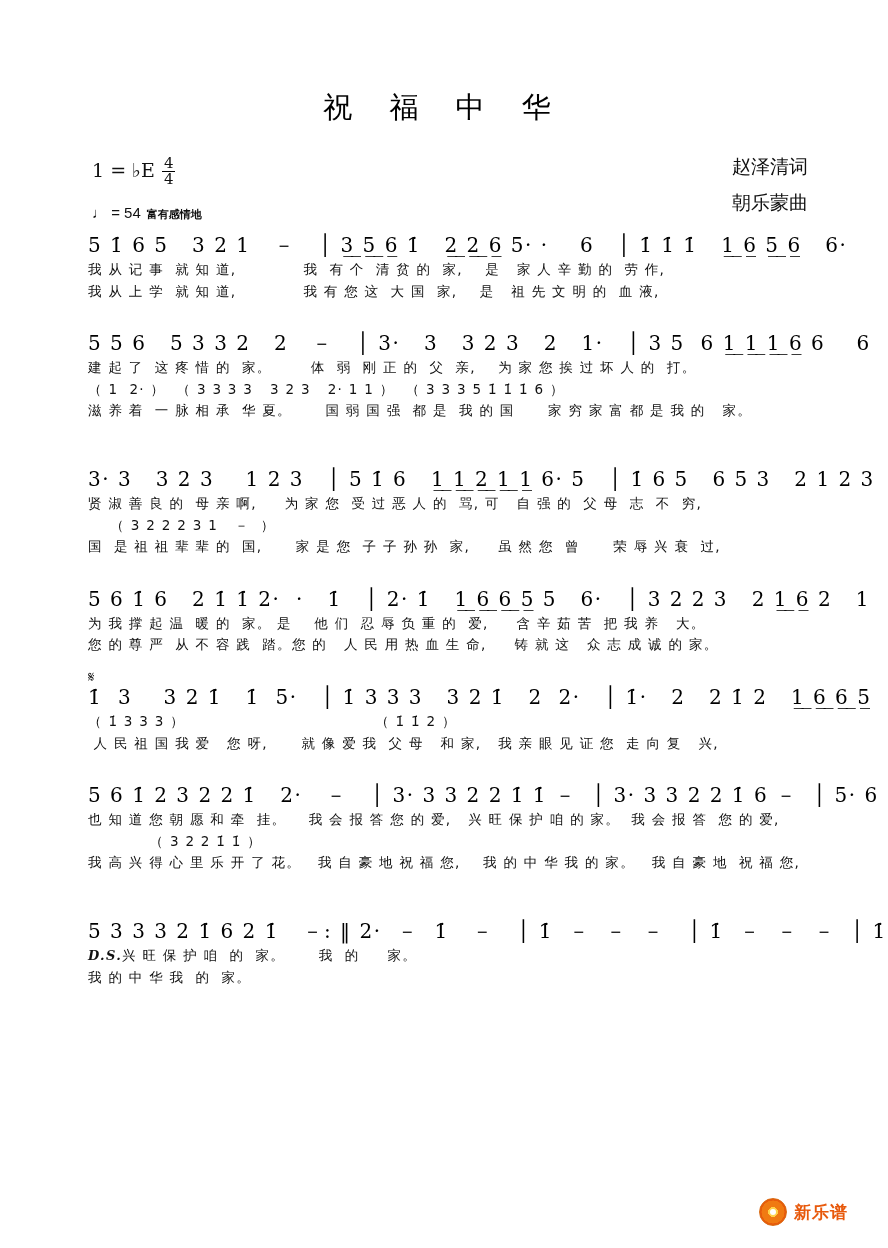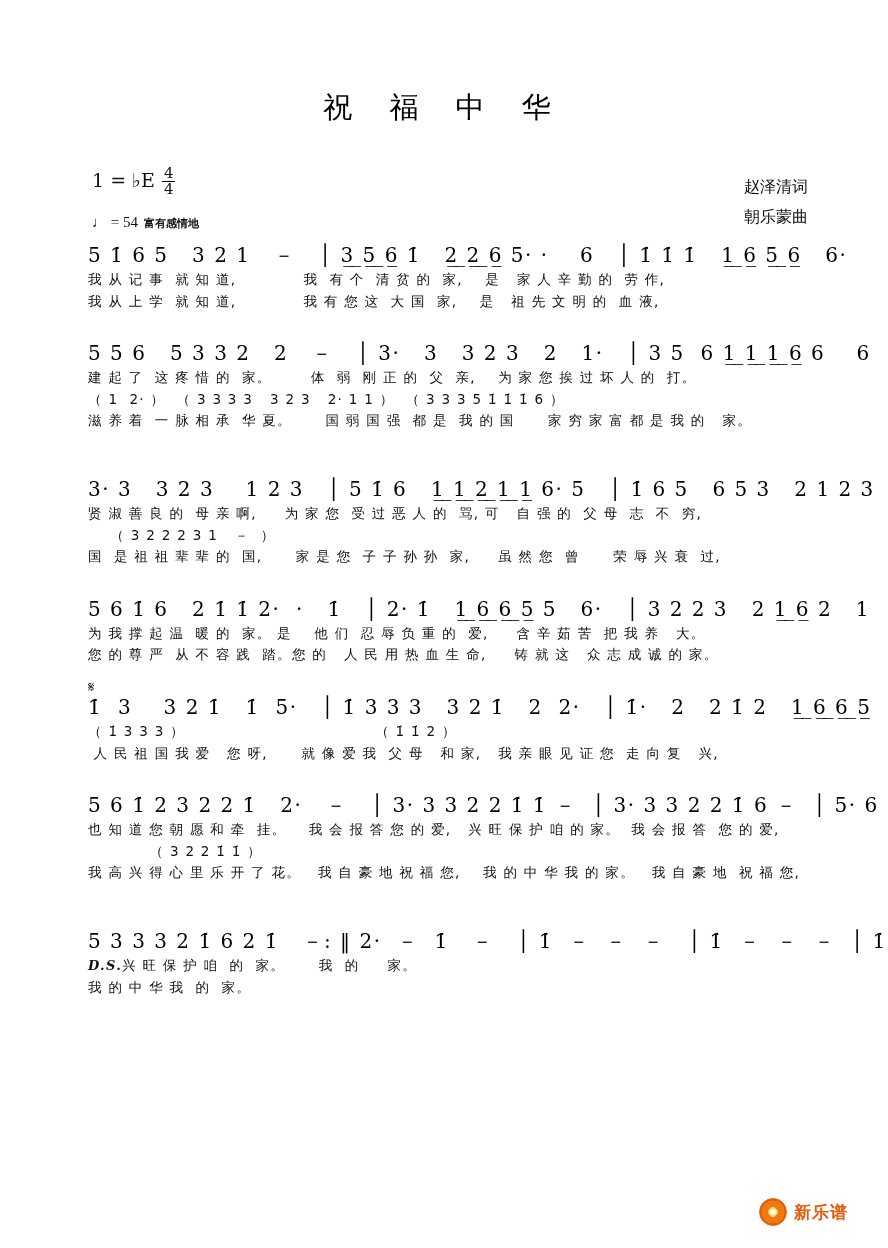--- a/index.html
+++ b/index.html
@@ -27,21 +27,21 @@
     font-family: "DejaVu Serif", serif;
     font-size: 29px;
     letter-spacing: 14px;
     margin-top: 88px;
     font-weight: 500;
     color: #000;
   }
   .meta-row {
     position: relative;
     height: 70px;
-    margin-top: 30px;
+    margin-top: 20px;
   }
   .keysig {
     position: absolute;
     left: 92px;
     top: 8px;
     font-family: "DejaVu Serif", serif;
     font-size: 19px;
     white-space: nowrap;
   }
   .keysig .meter {
@@ -57,37 +57,37 @@
     border-bottom: 1.2px solid #000;
     padding: 0 2px;
   }
   .keysig .meter .den {
     display: block;
     padding: 0 2px;
   }
   .credits {
     position: absolute;
     right: 80px;
-    top: 14px;
+    top: 0;
     text-align: center;
     font-family: "DejaVu Sans", sans-serif;
-    font-size: 16px;
+    font-size: 19px;
     line-height: 1.9;
     color: #111;
   }
   .tempo {
     position: absolute;
     left: 92px;
     top: 56px;
     font-family: "DejaVu Sans", sans-serif;
     font-size: 14px;
     white-space: nowrap;
   }
   .tempo .note {
-    font-family: Liberation Serif, serif;
+    font-family: Liberation Sans, sans-serif;
     font-size: 15px;
   }
   .tempo .expr {
     margin-left: 6px;
     font-size: 11px;
     font-weight: bold;
   }
 
   .system {
     position: relative;

